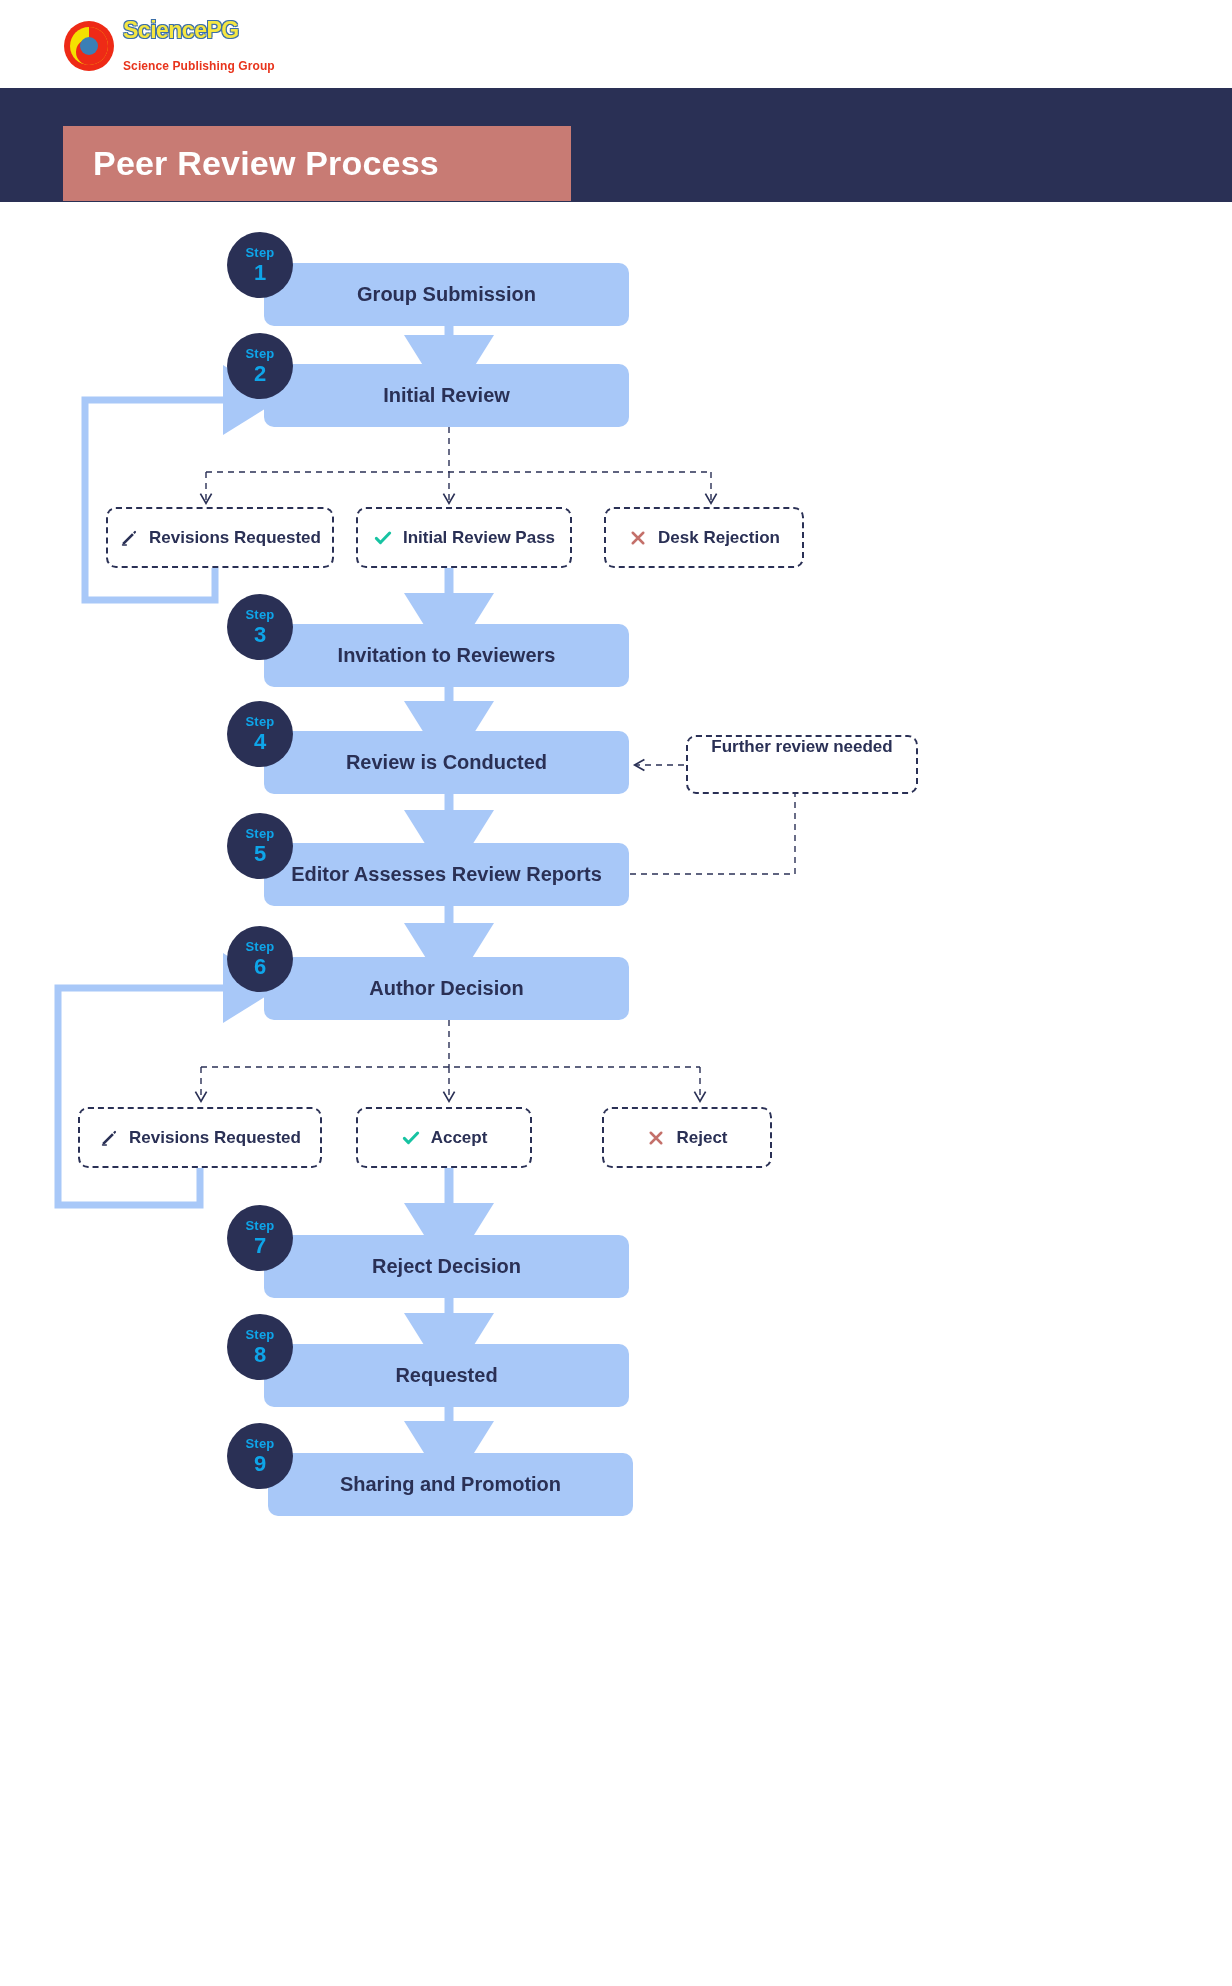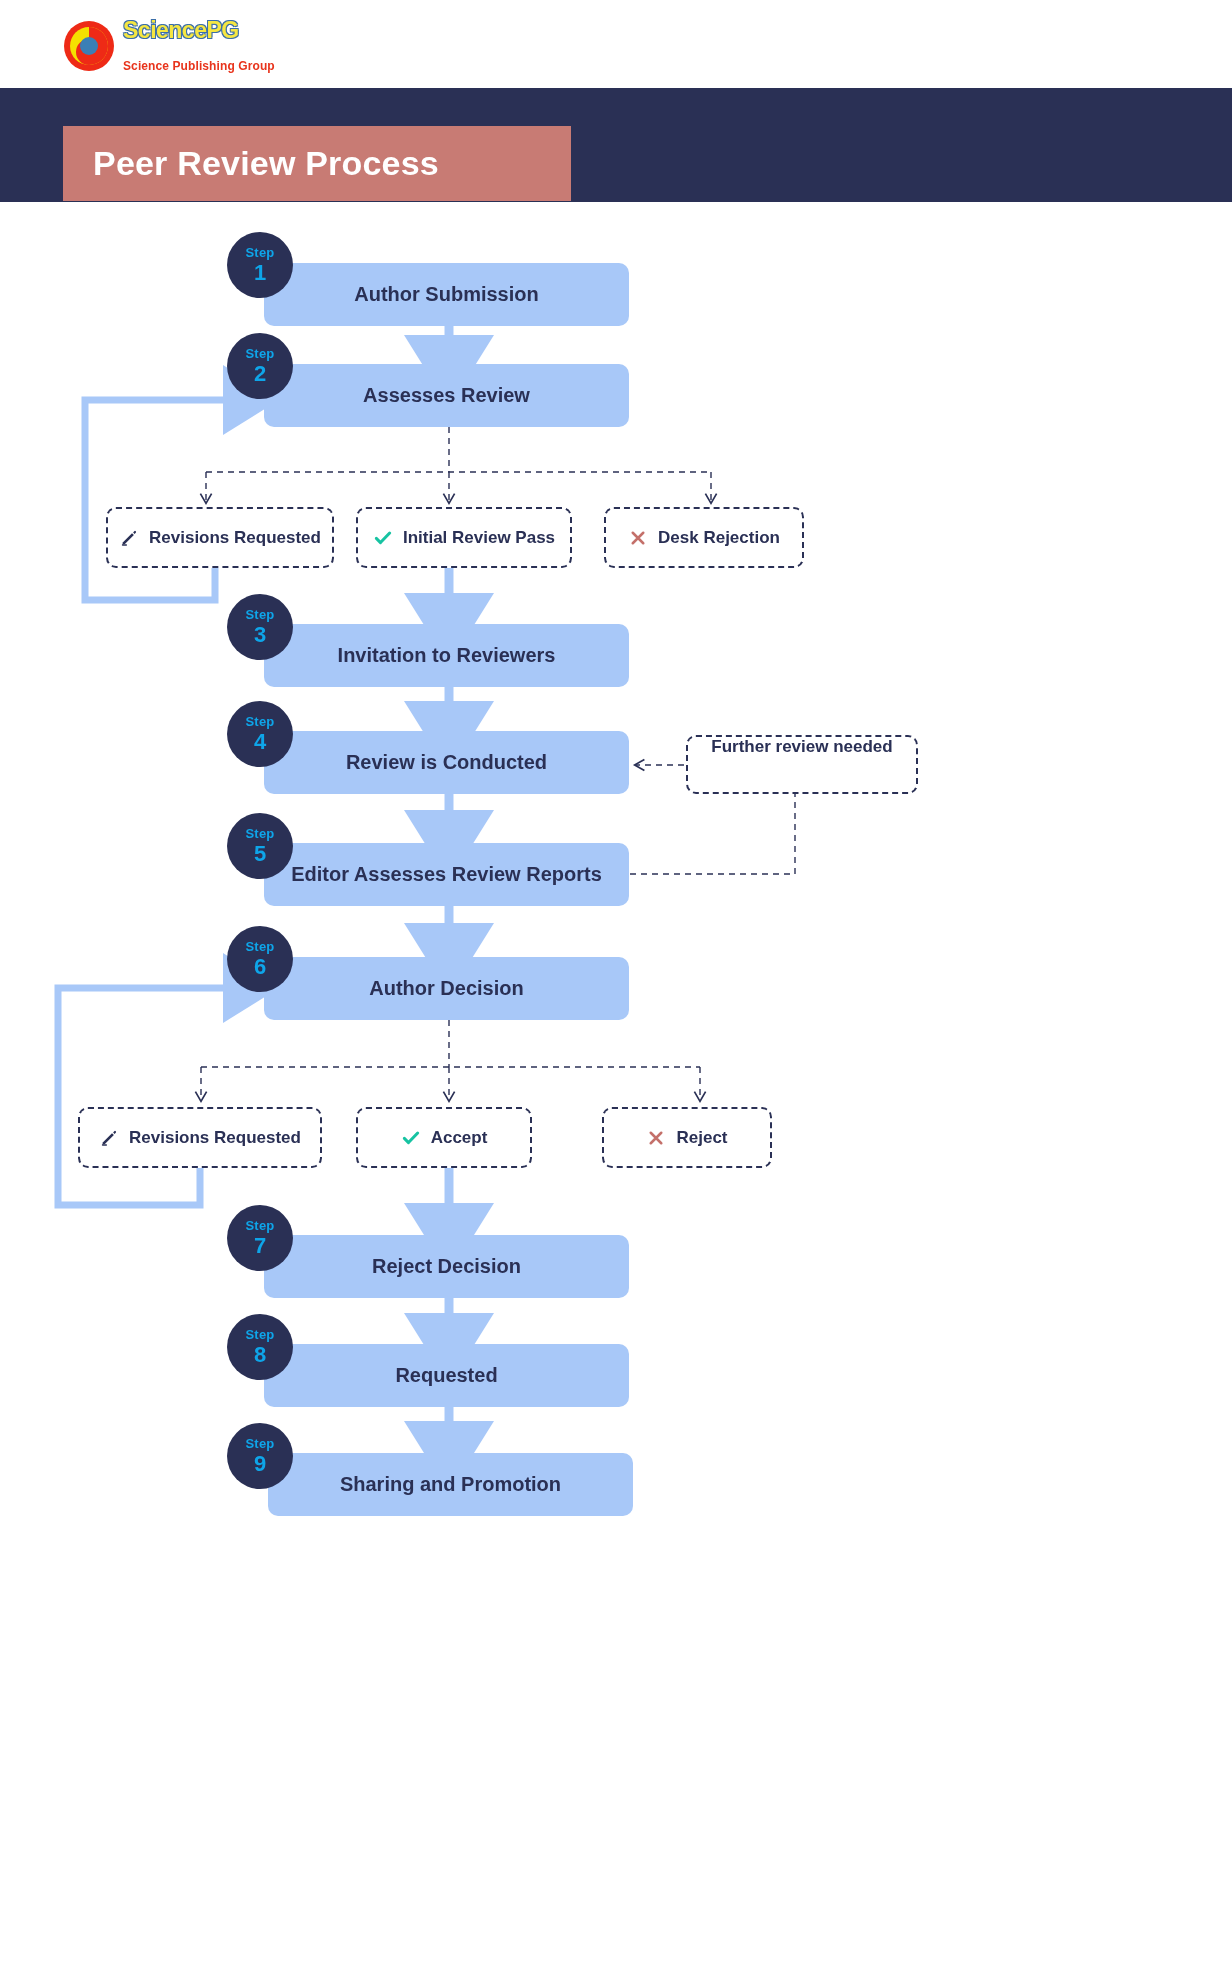--- a/index.html
+++ b/index.html
@@ -121,29 +121,29 @@
     <path d="M449,1096 L449,1138" stroke="#a8c8f8" stroke-width="9" fill="none" marker-end="url(#blueArrow)"></path>
 
     <path d="M449,1204 L449,1246" stroke="#a8c8f8" stroke-width="9" fill="none" marker-end="url(#blueArrow)"></path>
 
     <path d="M215,366 L215,398 L85,398 L85,198 L244,198" stroke="#a8c8f8" stroke-width="7" fill="none" marker-end="url(#blueArrow)"></path>
 
     <path d="M200,966 L200,1003 L58,1003 L58,786 L244,786" stroke="#a8c8f8" stroke-width="7" fill="none" marker-end="url(#blueArrow)"></path>
   </svg>
 
   <div class="step-box" style="left:264px; top:61px; width:365px; height:63px;">
-    <span>Author Submission</span>
+    <span>Group Submission</span>
   </div>
   <div class="badge" style="left:227px; top:30px;">
     <span class="b-lab">Step</span>
     <span class="b-num">1</span>
   </div>
 
   <div class="step-box" style="left:264px; top:162px; width:365px; height:63px;">
-    <span>Assesses Review</span>
+    <span>Initial Review</span>
   </div>
   <div class="badge" style="left:227px; top:131px;">
     <span class="b-lab">Step</span>
     <span class="b-num">2</span>
   </div>
 
   <div class="dec-box" style="left:106px; top:305px; width:228px; height:61px;">
     <span class="ico">
       <svg width="18" height="18" viewBox="0 0 24 24">
           <path d="M3 21l3.5-1 12-12-2.5-2.5-12 12L3 21z" fill="#2a3055"></path>

